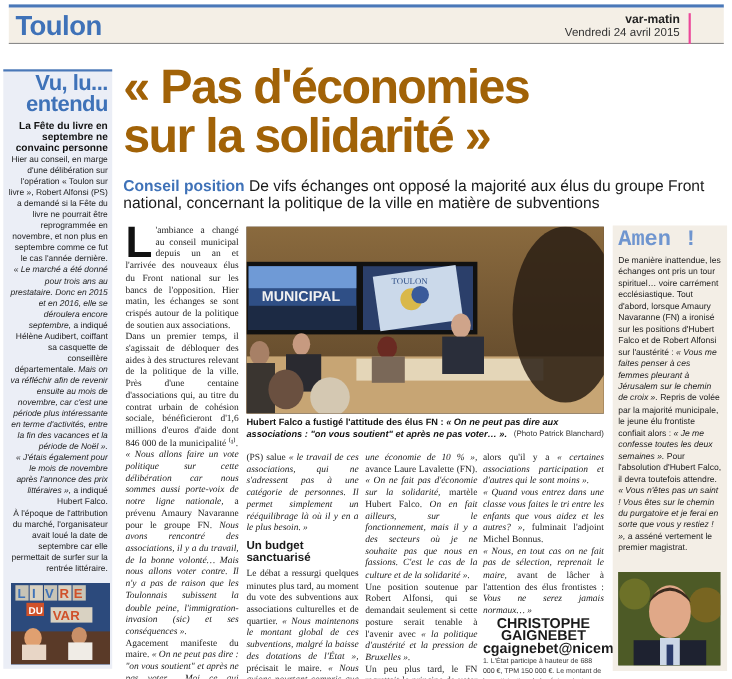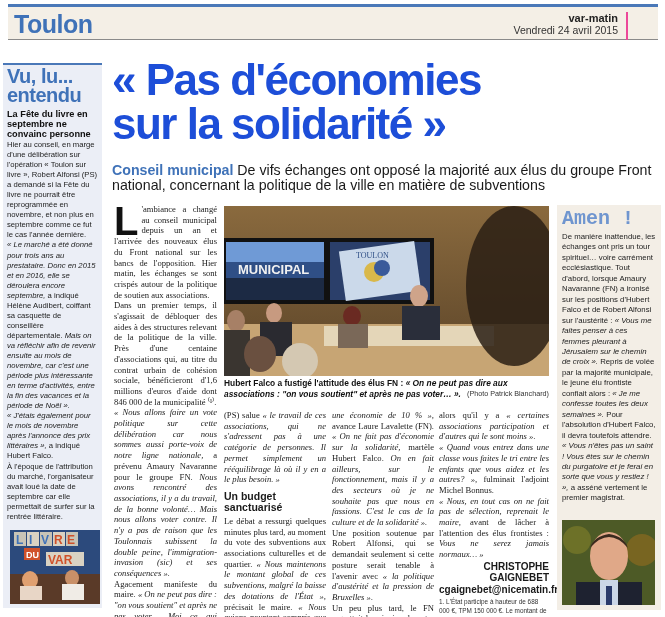--- a/index.html
+++ b/index.html
@@ -8,42 +8,42 @@
 
   
   .topbar { position: absolute; left: 8px; top: 4px; width: 650px; height: 3px; background: #4a78b8; }
   .header { position: absolute; left: 8px; top: 7px; width: 650px; height: 33px; background: #f4efe6; border-bottom: 1px solid #8a8a8a; }
   .section-title { position: absolute; left: 6px; top: 3px; font-family: "Liberation Sans", sans-serif; font-weight: bold; font-size: 25px; color: #3f72b8; letter-spacing: -0.5px; }
   .masthead { position: absolute; right: 30px; top: 5px; text-align: right; font-family: "Liberation Sans", sans-serif; line-height: 12px; border-right: 2px solid #ec4899; padding-right: 8px; height: 28px; }
   .masthead .brand { font-size: 11px; font-weight: bold; color: #222; }
   .masthead .date { font-size: 10.5px; color: #333; }
 
   
-  .sidebar { position: absolute; left: 3px; top: 63px; width: 99px; height: 545px; background: #ebeef6; border-top: 2px solid #4a78b8; padding: 2px 4px 0 4px; }
+  .sidebar { position: absolute; left: 3px; top: 63px; width: 99px; height: 545px; background: #ebeef6; border-top: 2px solid #4a78b8; padding: 2px 4px 0 4px; text-align: right; }
   .sidebar .kicker { font-family: "Liberation Sans", sans-serif; font-weight: bold; font-size: 20px; line-height: 19px; color: #3f72b8; letter-spacing: -0.5px; }
   .sidebar .subhead { font-family: "Liberation Sans", sans-serif; font-weight: bold; font-size: 9.2px; line-height: 10px; color: #111; margin-top: 4px; }
   .sidebar .body { font-family: "Liberation Sans", sans-serif; font-size: 7.7px; line-height: 10.05px; color: #222; margin-top: 1px; }
   .sidebar .body i { font-style: italic; }
   .sidebar .photo { position: absolute; left: 7px; top: 465px; width: 90px; height: 74px; overflow: hidden; background: #2d4a7a; }
 
   
-  .headline { position: absolute; left: 112px; top: 58px; font-family: "Liberation Sans", sans-serif; font-weight: bold; font-size: 44px; line-height: 44px; color: #1d4ed8; letter-spacing: -1.5px; }
+  .headline { position: absolute; left: 112px; top: 58px; font-family: "Liberation Sans", sans-serif; font-weight: bold; font-size: 44px; line-height: 44px; color: #a16207; letter-spacing: -1.5px; }
   .deck { position: absolute; left: 112px; top: 163px; width: 550px; font-family: "Liberation Sans", sans-serif; font-size: 14.2px; line-height: 15px; color: #1a1a1a; }
   .deck .rubric { color: #3f72b8; font-weight: bold; }
 
   
   .col { position: absolute; font-family: "Liberation Serif", serif; font-size: 8.6px; line-height: 10.7px; color: #1a1a1a; text-align: justify; }
   .col i { font-style: italic; }
   .col1 { left: 114px; top: 204px; width: 103px; }
   .col2 { left: 224px; top: 410px; width: 102px; }
   .col3 { left: 332px; top: 410px; width: 102px; }
   .col4 { left: 439px; top: 410px; width: 110px; }
   .dropcap { float: left; font-family: "Liberation Sans", sans-serif; font-weight: bold; font-size: 40px; line-height: 30px; margin: 2px 3px 0 0; color: #111; }
   .sub-head { font-family: "Liberation Sans", sans-serif; font-weight: bold; font-size: 10.5px; line-height: 11px; margin: 6px 0 3px 0; text-align: left; }
-  .byline { font-family: "Liberation Sans", sans-serif; font-weight: bold; font-size: 10px; line-height: 11px; text-align: right; margin-top: 1px; }
+  .byline { font-family: "Liberation Sans", sans-serif; font-weight: bold; font-size: 13px; line-height: 11px; text-align: center; margin-top: 1px; }
   .footnote { font-family: "Liberation Sans", sans-serif; font-size: 6.4px; line-height: 9px; color: #333; margin-top: 2px; text-align: left; }
 
   
   .main-photo { position: absolute; left: 224px; top: 206px; width: 325px; height: 170px; overflow: hidden; background: #5a4328; }
   .caption { position: absolute; left: 224px; top: 378px; width: 325px; font-family: "Liberation Sans", sans-serif; font-size: 8.4px; line-height: 10.5px; color: #111; }
   .caption b { font-weight: bold; }
   .caption .quote { font-weight: bold; font-style: italic; }
   .caption .credit { float: right; font-size: 7.2px; font-weight: normal; color: #333; }
 
   
@@ -98,21 +98,21 @@
       <rect x="52" y="54" width="22" height="16" fill="#f0ece6"></rect>
     </svg>
   </div>
 </div>
 
 <div class="headline">
   <div>« Pas d'économies</div>
   <div>sur la solidarité »</div>
 </div>
 <div class="deck">
-  <span class="rubric">Conseil municipal</span><span> De vifs échanges ont opposé la majorité aux élus du groupe Front national, concernant la politique de la ville en matière de subventions</span>
+  <span class="rubric">Conseil position</span><span> De vifs échanges ont opposé la majorité aux élus du groupe Front national, concernant la politique de la ville en matière de subventions</span>
 </div>
 
 <div class="col col1">
   <span class="dropcap">L</span>
   <span>'ambiance a changé au conseil municipal depuis un an et l'arrivée des nouveaux élus du Front national sur les bancs de l'opposition. Hier matin, les échanges se sont crispés autour de la politique de soutien aux associations.</span><br>
   <span>Dans un premier temps, il s'agissait de débloquer des aides à des structures relevant de la politique de la ville. Près d'une centaine d'associations qui, au titre du contrat urbain de cohésion sociale, bénéficieront d'1,6 millions d'euros d'aide dont 846 000 de la municipalité ⁽¹⁾.</span><br>
   <i>« Nous allons faire un vote politique sur cette délibération car nous sommes aussi porte-voix de notre ligne nationale,</i><span> a prévenu Amaury Navaranne pour le groupe FN. </span><i>Nous avons rencontré des associations, il y a du travail, de la bonne volonté… Mais nous allons voter contre. Il n'y a pas de raison que les Toulonnais subissent la double peine, l'immigration-invasion (sic) et ses conséquences ».</i><br>
   <span>Agacement manifeste du maire. </span><i>« On ne peut pas dire : "on vous soutient" et après ne pas voter… Moi ce qui m'intéresse, c'est la vie des gens »</i><br>
   
 </div>

